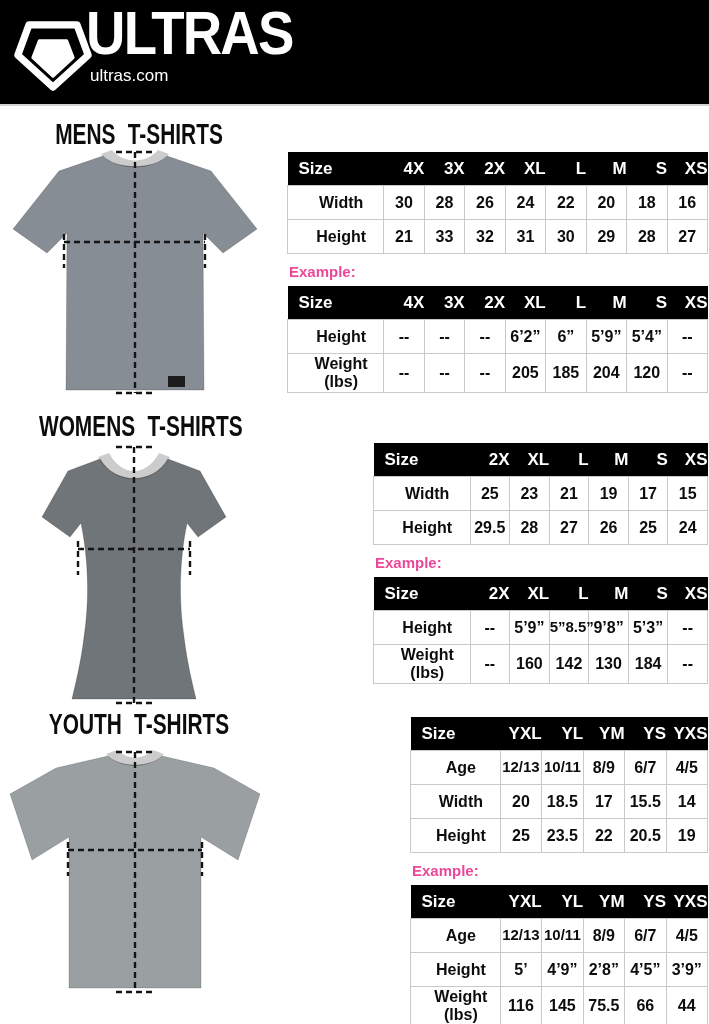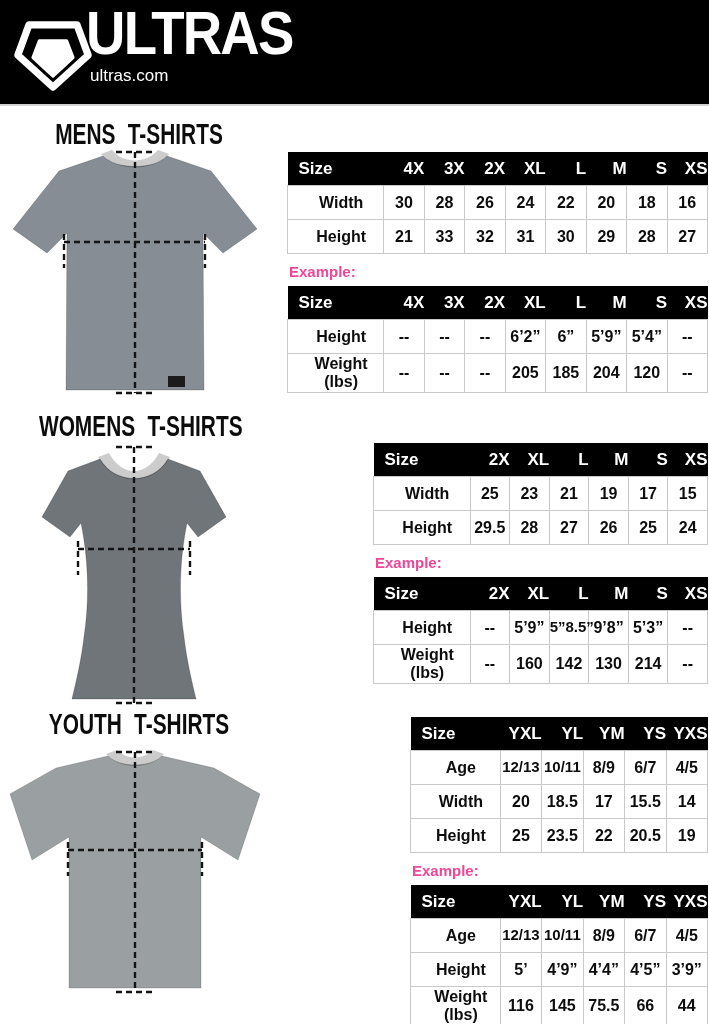--- a/index.html
+++ b/index.html
@@ -235,21 +235,21 @@
             <td>9’8”</td>
             <td>5’3”</td>
             <td>--</td>
           </tr>
           <tr>
             <td class="rowlabel">Weight (lbs)</td>
             <td>--</td>
             <td>160</td>
             <td>142</td>
             <td>130</td>
-            <td>214</td>
+            <td>184</td>
             <td>--</td>
           </tr>
         </tbody>
       </table>
   </div>
 
   <h2 class="section-title title-youth">YOUTH T-SHIRTS</h2>
 
   <svg class="shirt shirt-youth" viewBox="0 0 262 260">
     <path class="tee" d="M104,14 C116,26 146,26 158,14 L210,26 L256,52 L234,118 L197,95 L197,246 L65,246 L65,95 L28,118 L6,52 L52,26 Z"></path>
@@ -319,21 +319,21 @@
             <td class="small">12/13</td>
             <td class="small">10/11</td>
             <td>8/9</td>
             <td>6/7</td>
             <td>4/5</td>
           </tr>
           <tr>
             <td class="rowlabel">Height</td>
             <td>5’</td>
             <td>4’9”</td>
-            <td>4’4”</td>
+            <td>2’8”</td>
             <td>4’5”</td>
             <td>3’9”</td>
           </tr>
           <tr>
             <td class="rowlabel">Weight (lbs)</td>
             <td>116</td>
             <td>145</td>
             <td>75.5</td>
             <td>66</td>
             <td>44</td>

